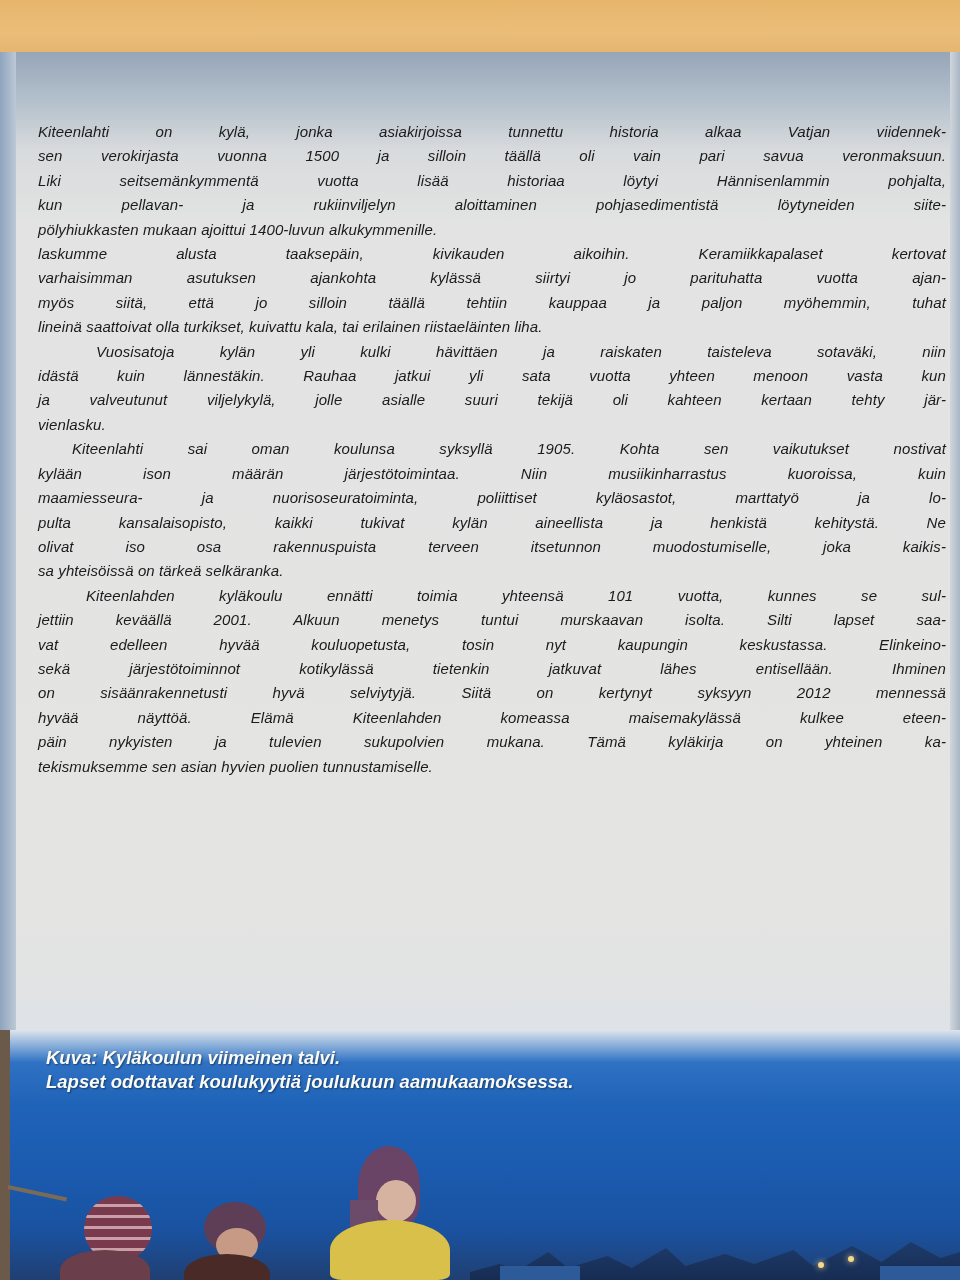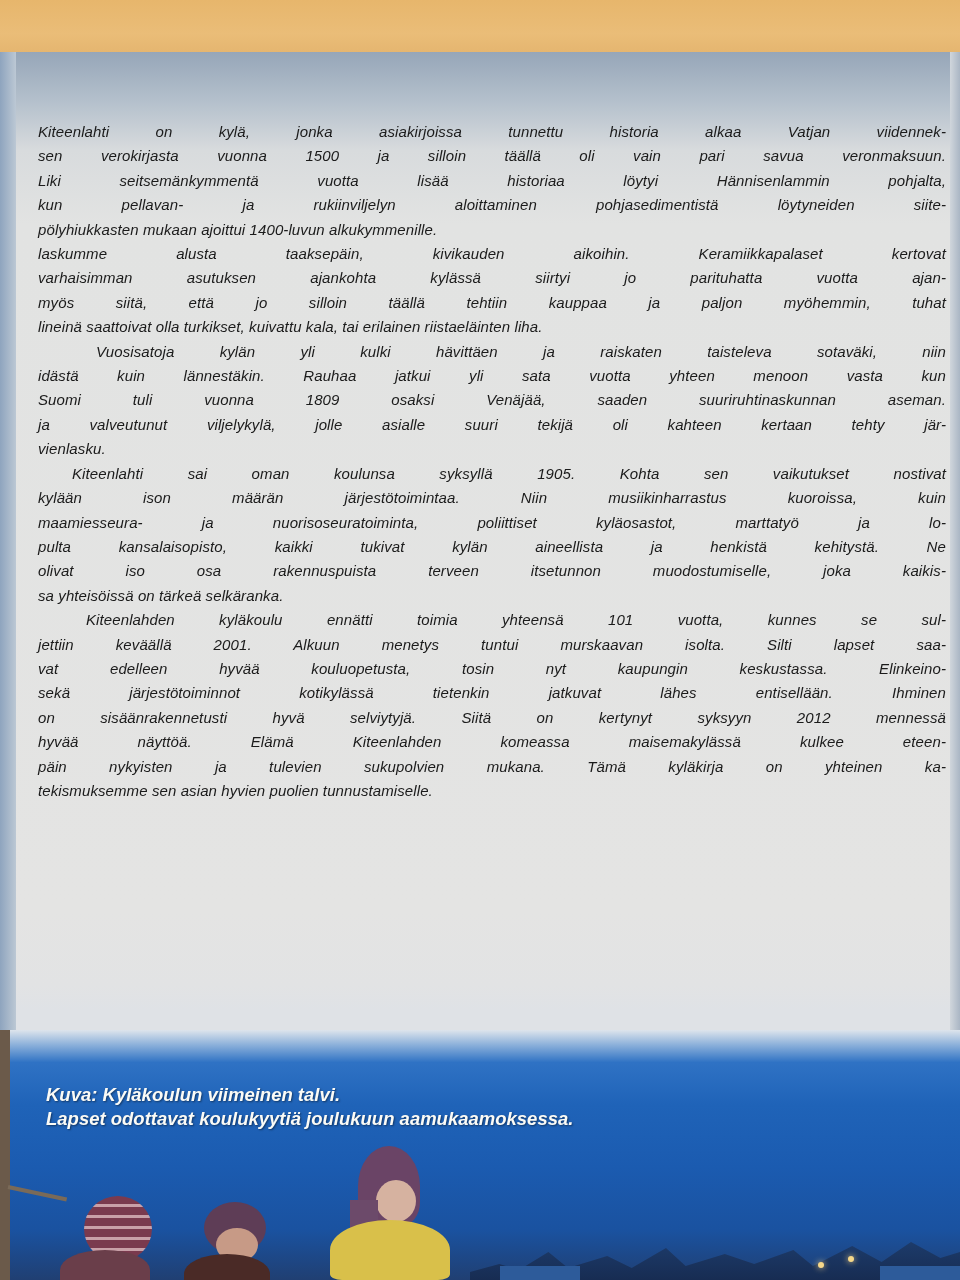--- a/index.html
+++ b/index.html
@@ -36,21 +36,20 @@
   .line.last { text-align-last:left; }
   .indent { padding-left:36px; }
   .photo {
     position:absolute; left:0; top:978px; width:960px; height:250px;
     background:linear-gradient(180deg,#dde4ec 0%,#8bb0da 6%,#2f72c4 13%,#1f63b8 30%,#1b5bb0 55%,#1a52a0 80%,#203f72 100%);
   }
   .caption {
     position:absolute; left:46px; top:16px; color:#fbfbf6;
     font-style:italic; font-weight:bold; font-size:18.5px; line-height:24px;
     text-shadow:1px 1px 2px rgba(0,0,0,0.45);
-    margin-top:37px;
   }
   .tree-trunk { position:absolute; left:0; top:0; width:10px; height:250px; background:#6b5a4a; }
   .branch { position:absolute; left:8px; top:155px; width:60px; height:4px; background:#7a6a58; transform:rotate(12deg); transform-origin:left; }
   .child { position:absolute; border-radius:50% 50% 10% 10%; }
   .hat { position:absolute; border-radius:50%; }
   .treeline {
     position:absolute; left:470px; bottom:0; width:490px; height:40px;
     background:linear-gradient(180deg,#1d3c6c,#172c52);
     clip-path:polygon(0 80%,6% 60%,10% 75%,16% 30%,20% 70%,28% 40%,33% 70%,40% 20%,44% 65%,52% 35%,58% 60%,66% 25%,70% 65%,78% 15%,84% 55%,90% 5%,96% 45%,100% 30%,100% 100%,0 100%);
   }
@@ -79,21 +78,20 @@
     <p class="para">
       <span class="line">laskumme alusta taaksepäin, kivikauden aikoihin. Keramiikkapalaset kertovat</span>
       <span class="line">varhaisimman asutuksen ajankohta kylässä siirtyi jo parituhatta vuotta ajan-</span>
       <span class="line">myös siitä, että jo silloin täällä tehtiin kauppaa ja paljon myöhemmin, tuhat</span>
       <span class="line last">lineinä saattoivat olla turkikset, kuivattu kala, tai erilainen riistaeläinten liha.</span>
     </p>
 
     <p class="para">
       <span class="line indent" style="padding-left:58px">Vuosisatoja kylän yli kulki hävittäen ja raiskaten taisteleva sotaväki, niin</span>
       <span class="line">idästä kuin lännestäkin. Rauhaa jatkui yli sata vuotta yhteen menoon vasta kun</span>
-      <span class="line">Suomi tuli vuonna 1809 osaksi Venäjää, saaden suuriruhtinaskunnan aseman.</span>
       <span class="line">ja valveutunut viljelykylä, jolle asialle suuri tekijä oli kahteen kertaan tehty jär-</span>
       <span class="line last">vienlasku.</span>
     </p>
 
     <p class="para">
       <span class="line indent" style="padding-left:34px">Kiteenlahti sai oman koulunsa syksyllä 1905. Kohta sen vaikutukset nostivat</span>
       <span class="line">kylään ison määrän järjestötoimintaa. Niin musiikinharrastus kuoroissa, kuin</span>
       <span class="line">maamiesseura- ja nuorisoseuratoiminta, poliittiset kyläosastot, marttatyö ja lo-</span>
       <span class="line">pulta kansalaisopisto, kaikki tukivat kylän aineellista ja henkistä kehitystä. Ne</span>
       <span class="line">olivat iso osa rakennuspuista terveen itsetunnon muodostumiselle, joka kaikis-</span>

